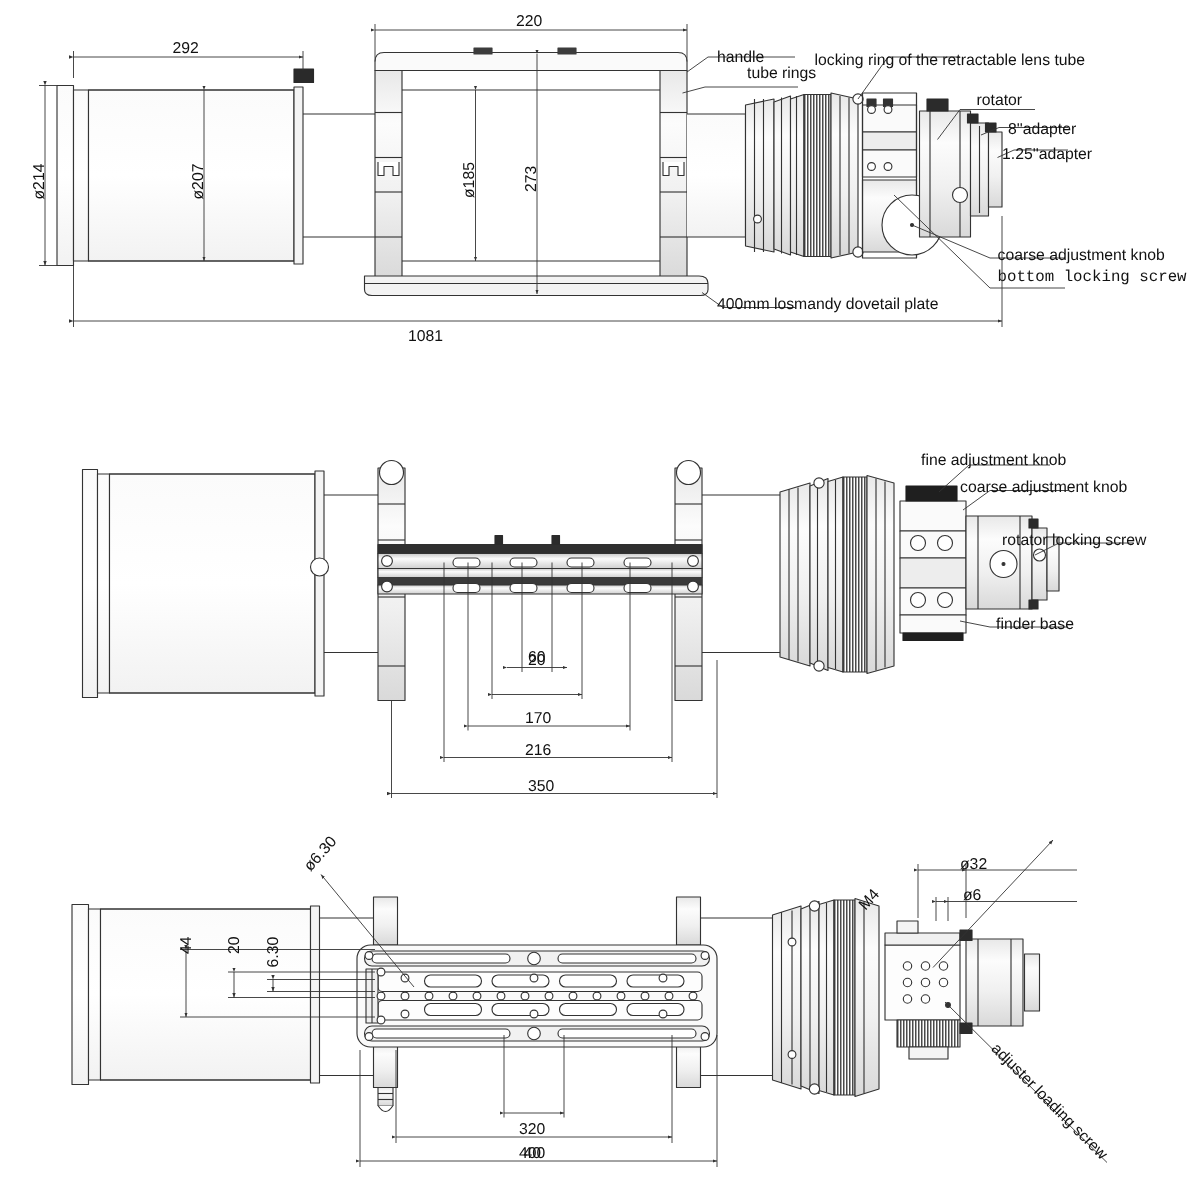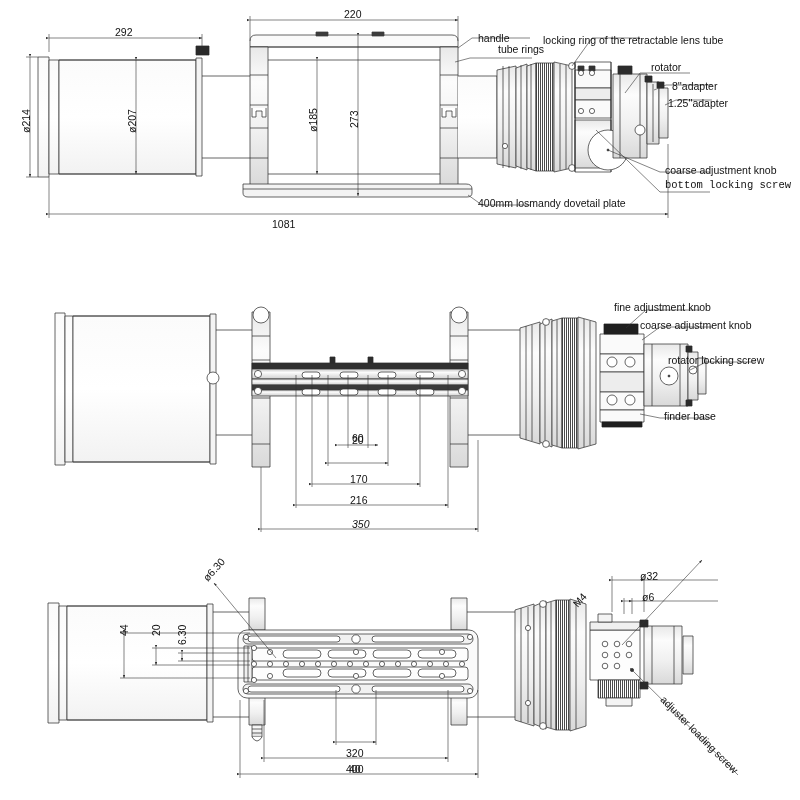--- a/index.html
+++ b/index.html
@@ -484,21 +484,21 @@
 <div class="lbl" style="left:672px;top:81px;">8''adapter</div>
 <div class="lbl" style="left:668px;top:98px;">1.25''adapter</div>
 <div class="lbl" style="left:665px;top:165px;">coarse adjustment knob</div>
 <div class="lbl" style="left:665px;top:180px;font-family:Liberation Mono, monospace;">bottom locking screw</div>
 <div class="lbl" style="left:478px;top:198px;">400mm losmandy dovetail plate</div>
 
 <div class="dim" style="left:352px;top:434px;">20</div>
 <div class="dim" style="left:352px;top:432px;">60</div>
 <div class="dim" style="left:350px;top:473px;text-align:right;">170</div>
 <div class="dim" style="left:350px;top:494px;">216</div>
-<div class="dim" style="left:352px;top:518px;font-style:italic;">350</div>
+<div class="dim" style="left:352px;top:518px;">350</div>
 
 <div class="lbl" style="left:614px;top:302px;">fine adjustment knob</div>
 <div class="lbl" style="left:640px;top:320px;">coarse adjustment knob</div>
 <div class="lbl" style="left:668px;top:355px;">rotator locking screw</div>
 <div class="lbl" style="left:640px;top:411px;margin-left:24px;">finder base</div>
 
 <div class="dim vert" style="left:118px;top:636px;transform:rotate(-90deg);">44</div>
 <div class="dim vert" style="left:150px;top:636px;transform:rotate(-90deg);">20</div>
 <div class="dim vert" style="left:176px;top:645px;transform:rotate(-90deg);">6.30</div>
 <div class="dim" style="left:349px;top:763px;">40</div>

